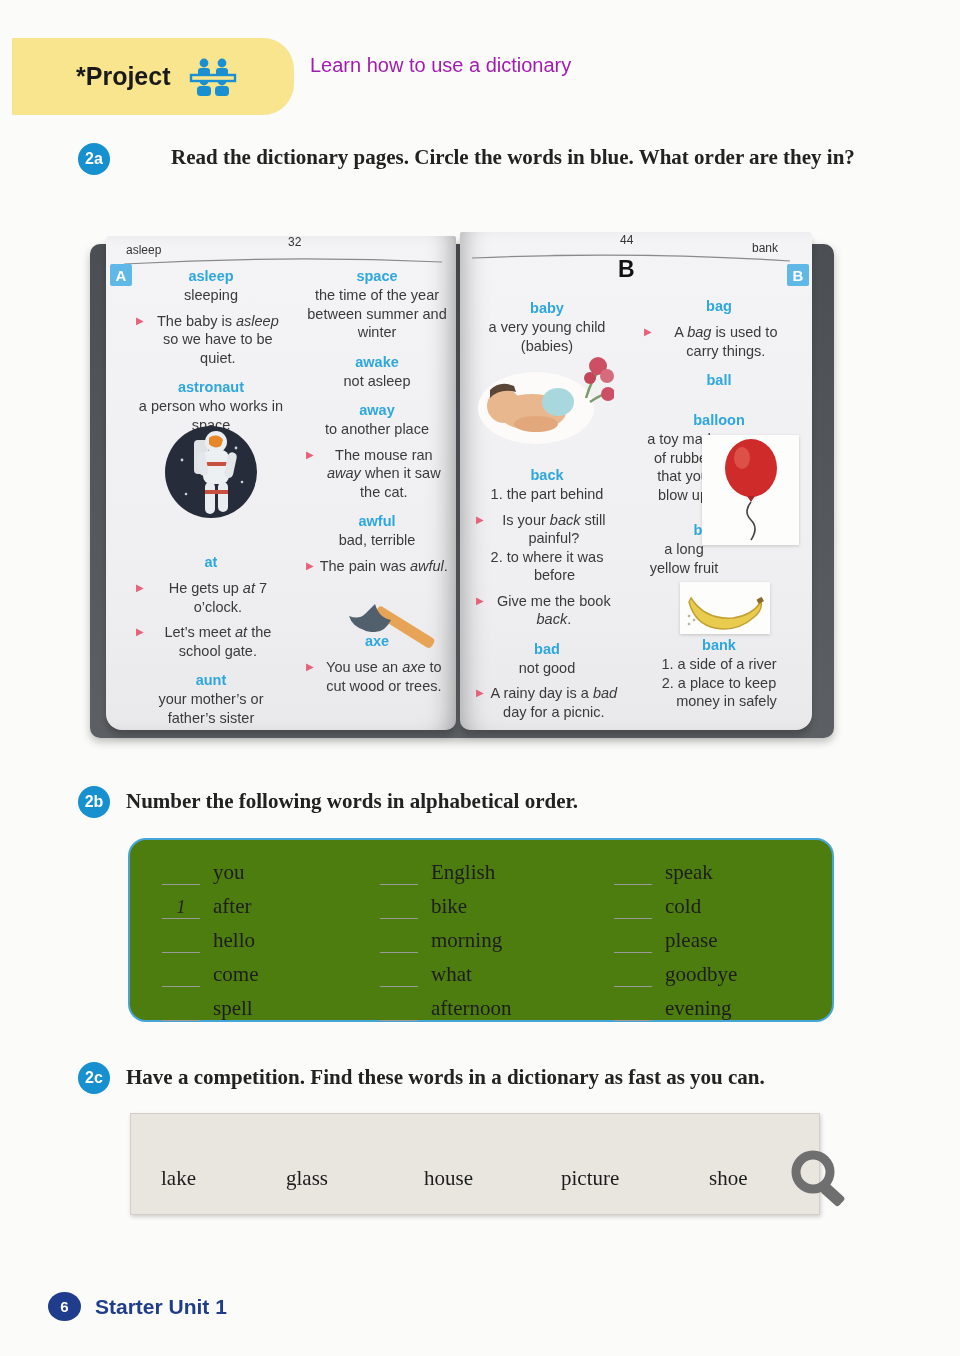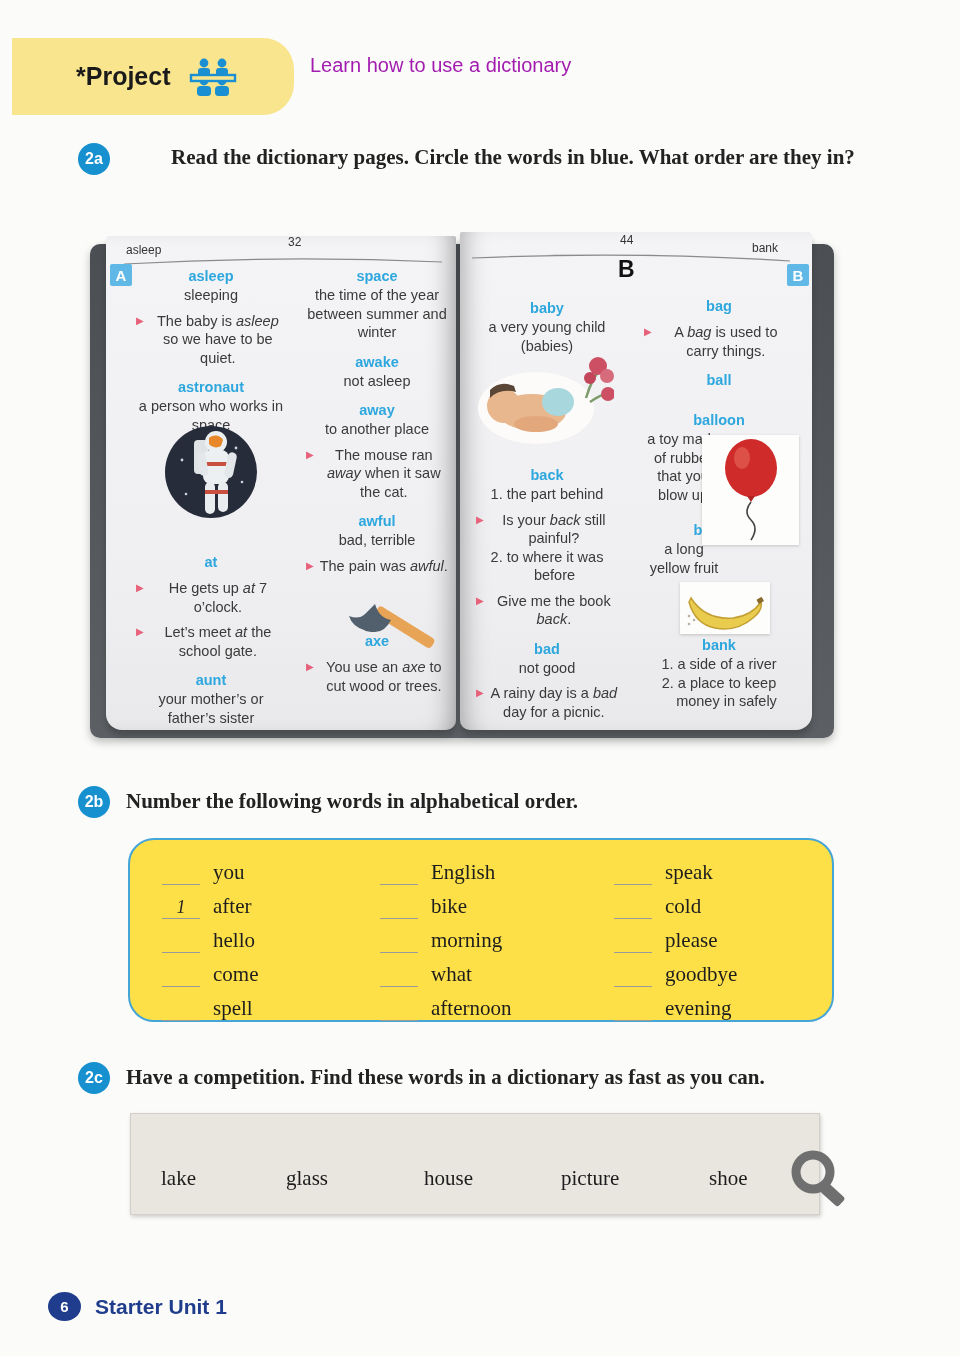--- a/index.html
+++ b/index.html
@@ -39,21 +39,21 @@
   .dict-col .dw:first-child{margin-top:0;}
   .dd{font-size:14.5px;color:#3a3a3a;line-height:1.28;}
   .dd.dn{padding-left:15px;text-indent:-15px;}
   .dx{display:flex;gap:6px;margin-top:7px;font-size:14.5px;line-height:1.28;color:#3a3a3a;}
   .dx .tri{color:#e66179;font-size:10px;line-height:1.8;flex:0 0 auto;}
   .illus{position:absolute;line-height:0;}
   .card{background:#fdfdfc;box-shadow:0 1px 3px rgba(0,0,0,.18);display:flex;align-items:center;justify-content:center;}
 
   
   .alpha-box{position:absolute;left:128px;top:838px;width:702px;height:180px;border:2px solid #44a5d6;
-             border-radius:26px;background:#fde047;}
+             border-radius:18px;background:#4d7c0f;}
   .alpha-col{position:absolute;top:20px;display:flex;flex-direction:column;gap:9px;}
   .alpha-row{display:flex;align-items:flex-end;font-family:"Liberation Serif",serif;font-size:21px;color:#1d1d1d;}
   .blank{width:38px;border-bottom:1.6px solid #9a9a9a;margin-right:13px;text-align:center;
          font-style:italic;font-size:18px;line-height:1;height:20px;color:#222;}
   
   .paper{position:absolute;left:130px;top:1113px;width:688px;height:100px;background:#e9e6e0;
          border:1px solid #d2cfc8;box-shadow:1px 2px 4px rgba(0,0,0,.18);}
   .paper-row{position:absolute;display:flex;font-family:"Liberation Serif",serif;font-size:21px;color:#1d1d1d;}
   .paper-row span{display:inline-block;}
   .pw0{width:125px;} .pw1{width:138px;} .pw2{width:137px;} .pw3{width:148px;} .pw4{width:auto;}

